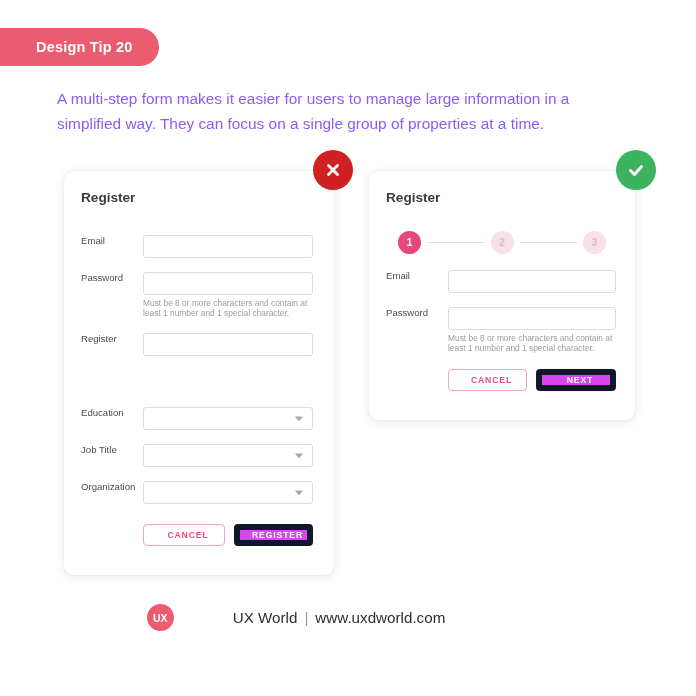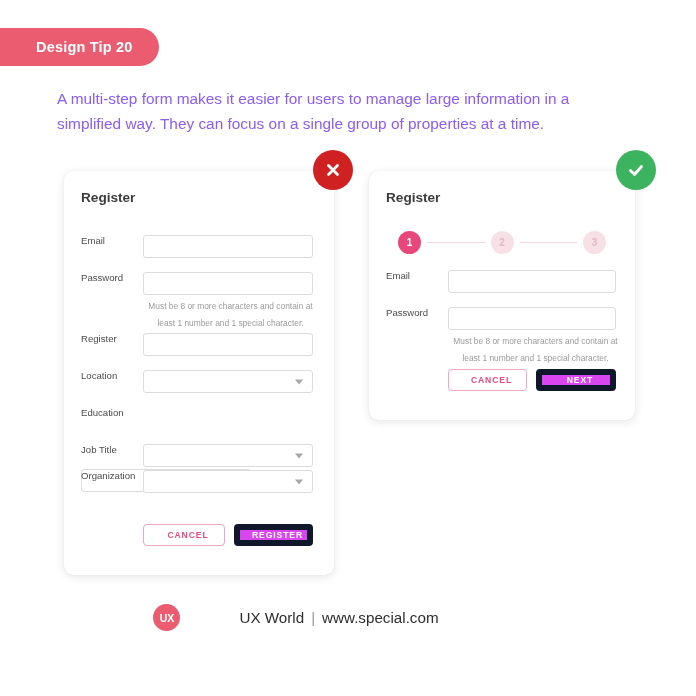--- a/index.html
+++ b/index.html
@@ -129,23 +129,22 @@
     transform: translateY(-50%);
     width: 0;
     height: 0;
     border-left: 4.5px solid transparent;
     border-right: 4.5px solid transparent;
     border-top: 5px solid #a8a8a8;
   }
   .helper {
     position: absolute;
     font-size: 8.4px;
-    line-height: 17px;
+    line-height: 10px;
     color: #9b9b9b;
-    text-align: center;
   }
 
   
   .btn {
     box-sizing: border-box;
     height: 22px;
     border-radius: 4px;
     display: flex;
     align-items: center;
     justify-content: center;
@@ -254,42 +253,36 @@
       <div class="finput left-input"></div>
     </div>
 
     <div class="helper" style="left:79px; top:127px; width:175px;">Must be 8 or more characters and contain at least 1 number and 1 special character.</div>
 
     <div class="frow" style="top:162px;">
       <div class="flabel">Register</div>
       <div class="finput left-input"></div>
     </div>
 
-    <div class="frow" style="top:199px;">
-      <div class="flabel">Location</div>
-      <div class="finput left-input">
-        <span class="caret"></span>
-      </div>
-    </div>
-
-    <div class="frow" style="top:236px;flex-direction:column;">
+
+    <div class="frow" style="top:236px;">
       <div class="flabel">Education</div>
       <div class="finput left-input">
         <span class="caret"></span>
       </div>
     </div>
 
     <div class="frow" style="top:273px;">
       <div class="flabel">Job Title</div>
       <div class="finput left-input">
         <span class="caret"></span>
       </div>
     </div>
 
-    <div class="frow" style="top:299px;">
+    <div class="frow" style="top:310px;">
       <div class="flabel">Organization</div>
       <div class="finput left-input">
         <span class="caret"></span>
       </div>
     </div>
 
     <div class="btn btn-ghost" style="position:absolute; left:79px; top:353px; width:82px;">CANCEL</div>
     <div class="btn btn-primary" style="position:absolute; left:170px; top:353px; width:79px;">REGISTER</div>
   </div>
 
@@ -329,17 +322,17 @@
 
   <div class="status-badge badge-check">
     <svg width="22" height="22" viewBox="0 0 22 22">
       <polyline points="5.5,11.5 9.5,15.5 16.5,7.5" fill="none" stroke="#ffffff" stroke-width="2.8" stroke-linecap="round" stroke-linejoin="round"></polyline>
     </svg>
   </div>
 
   <div class="footer">
     <div class="logo-mark">UX</div>
     <div class="footer-text">
-      <span>UX World</span><span class="footer-sep">|</span><span>www.special.com</span>
+      <span>UX World</span><span class="footer-sep">|</span><span>www.uxdworld.com</span>
     </div>
   </div>
 
 </div>
 
 </body></html>

